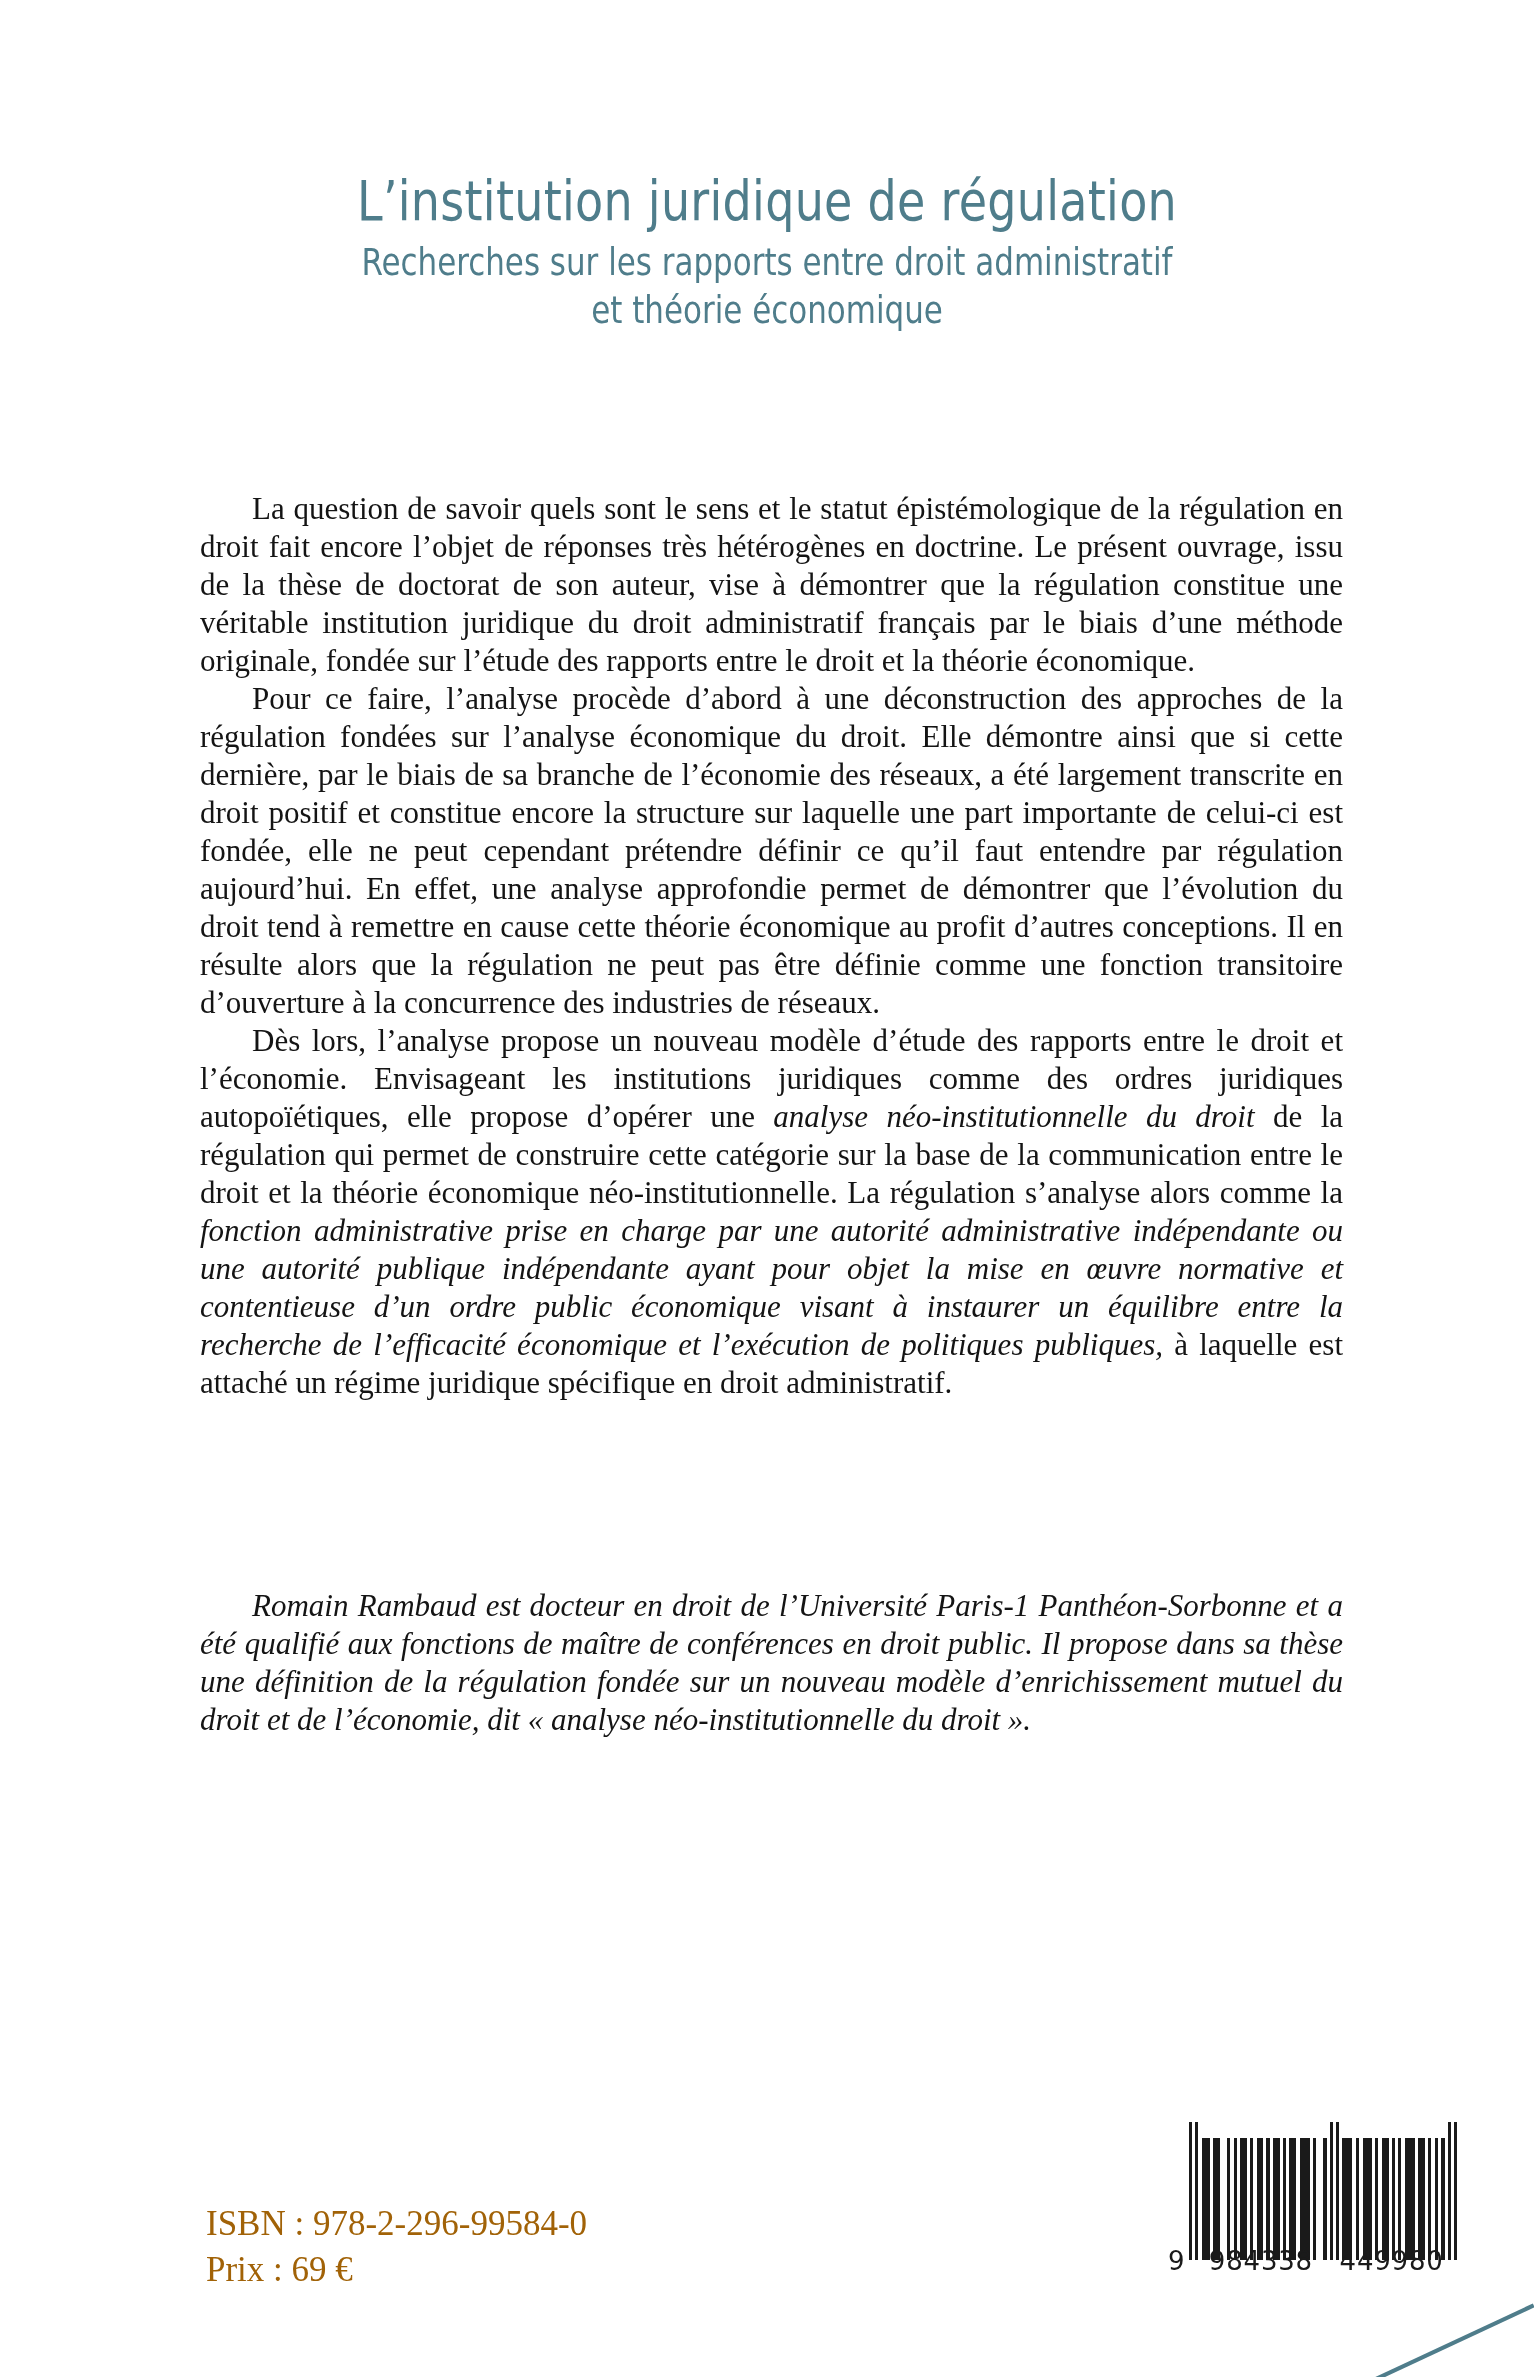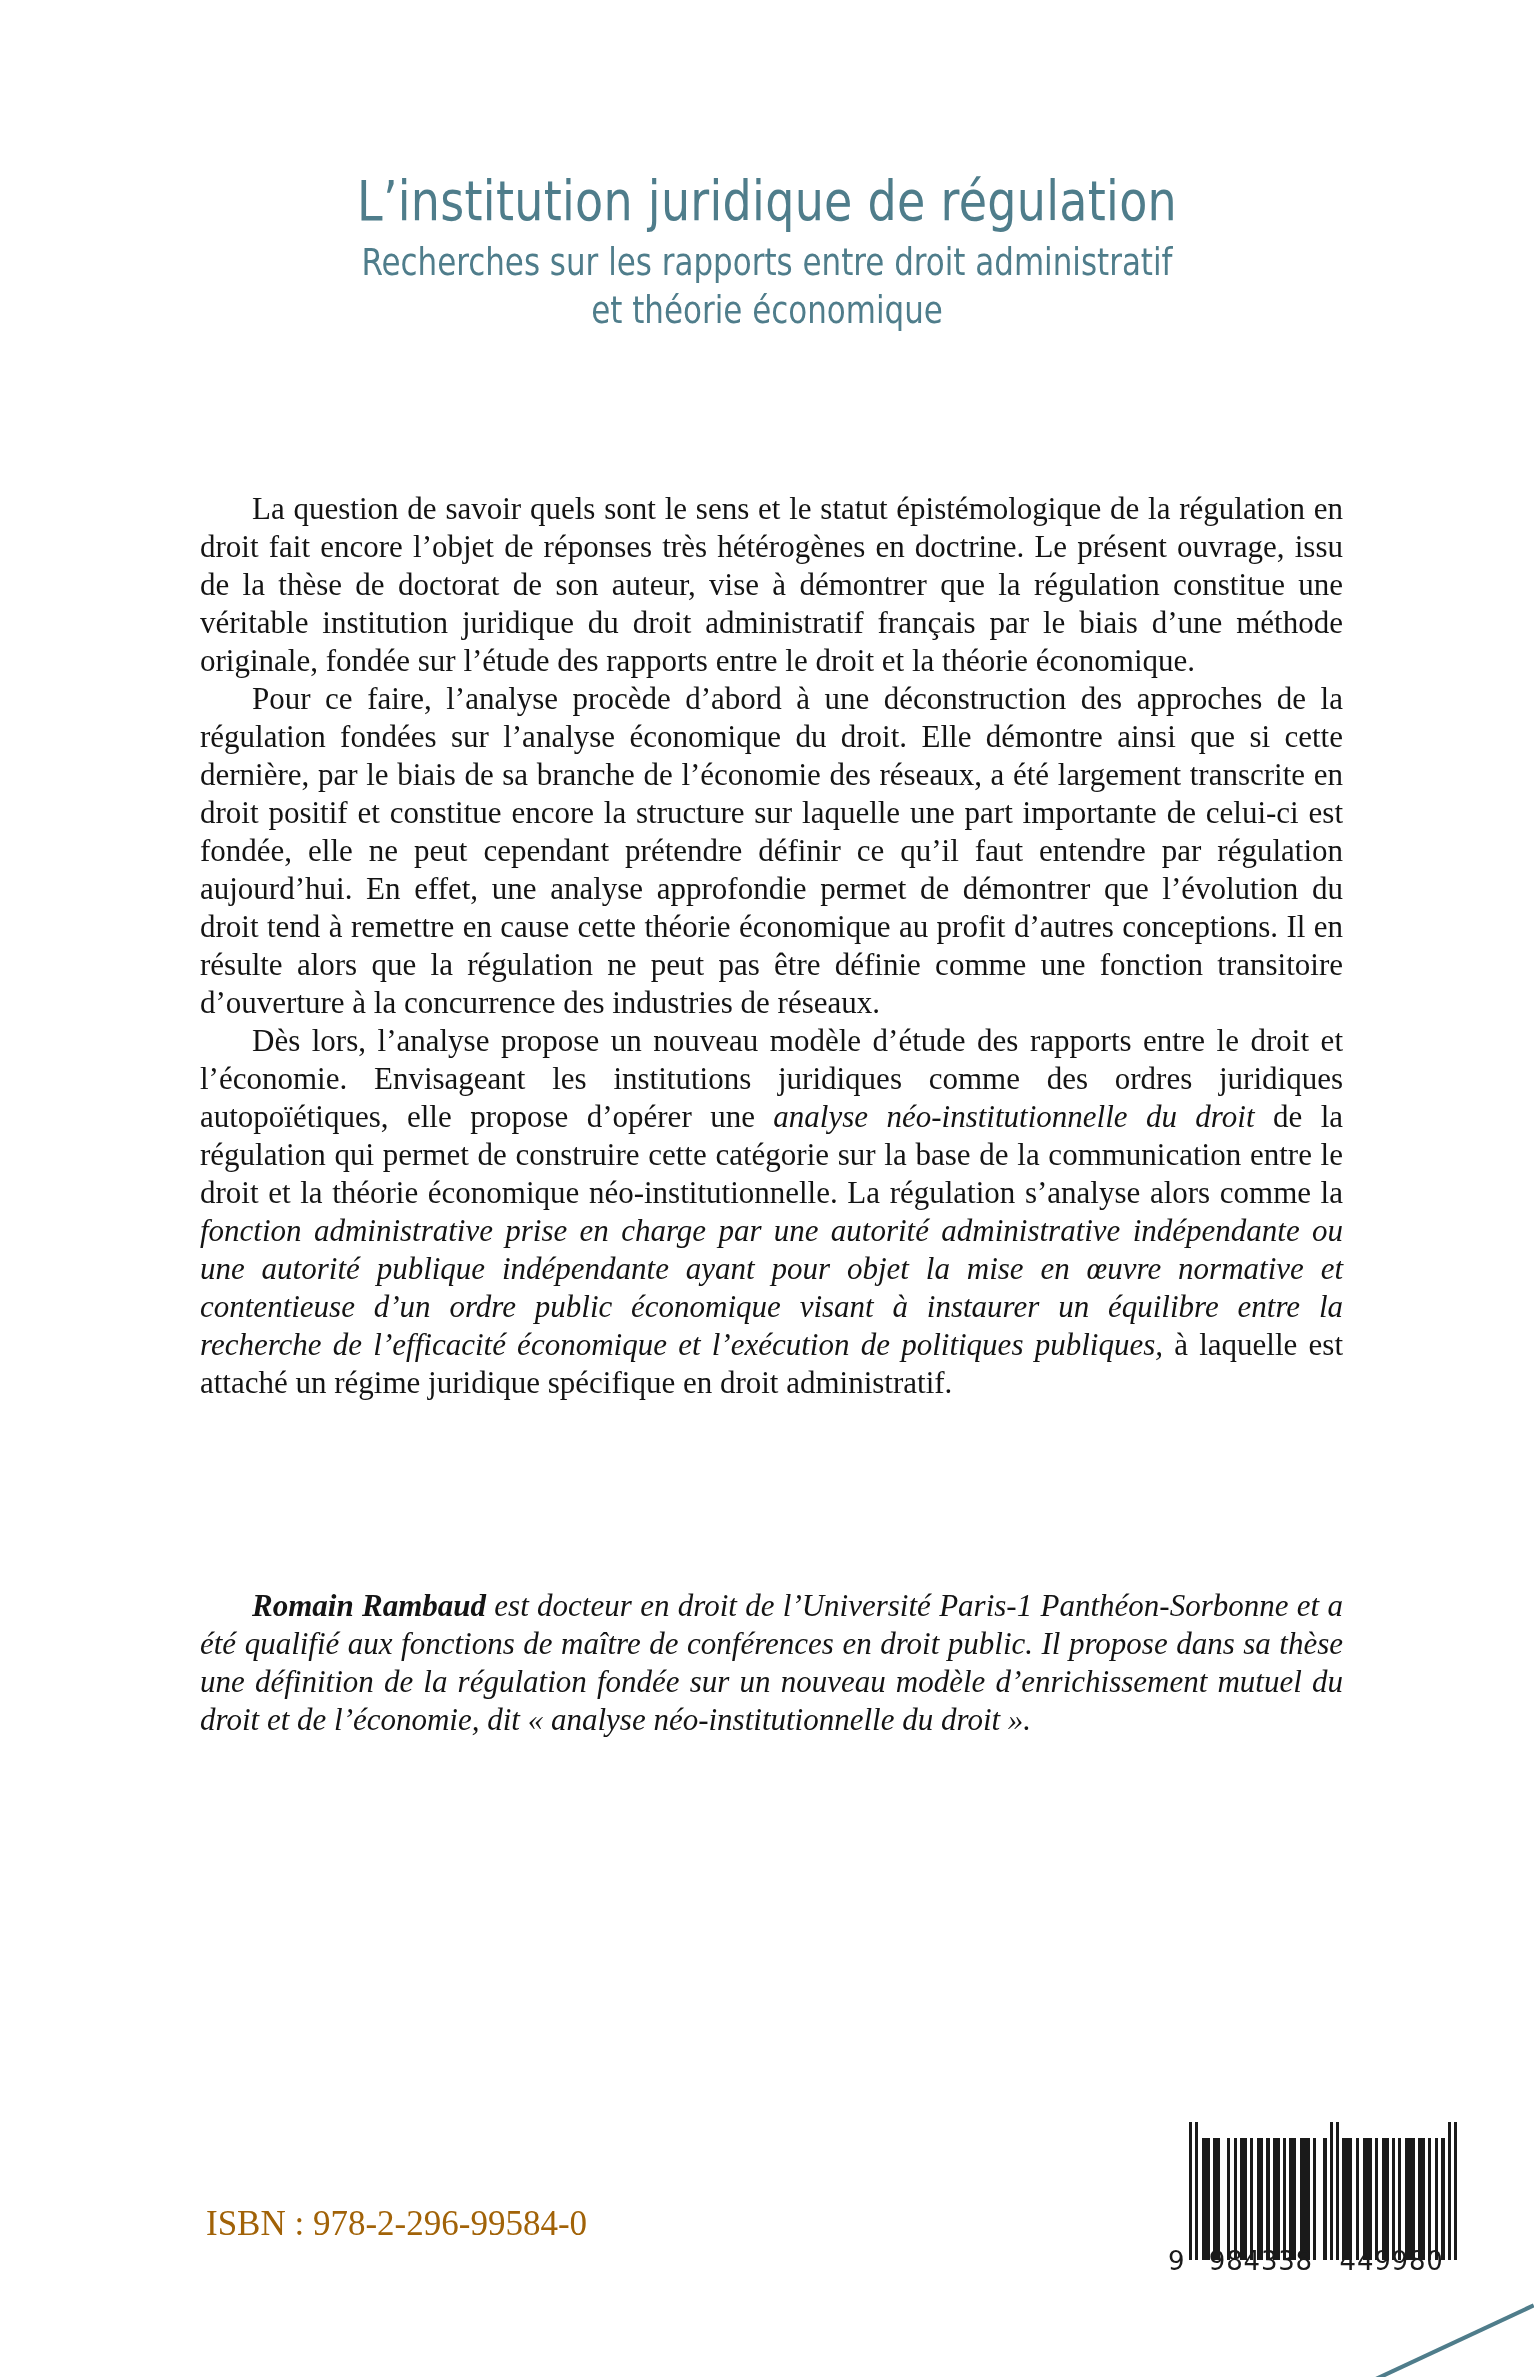--- a/index.html
+++ b/index.html
@@ -81,21 +81,21 @@
     line-height: 38px;
     font-style: italic;
     text-align: justify;
     color: #141414;
   }
   .author-note p {
     margin: 0;
     text-indent: 52px;
   }
   .author-note .author-name {
-    font-weight: bold;
+    font-weight: normal;
     font-style: italic;
   }
 
   
   .footer-info {
     position: absolute;
     left: 206px;
     top: 2164px;
     font-size: 35px;
     line-height: 46px;
@@ -169,20 +169,21 @@
     <p>Pour ce faire, l’analyse procède d’abord à une déconstruction des approches de la régulation fondées sur l’analyse économique du droit. Elle démontre ainsi que si cette dernière, par le biais de sa branche de l’économie des réseaux, a été largement transcrite en droit positif et constitue encore la structure sur laquelle une part importante de celui-ci est fondée, elle ne peut cependant prétendre définir ce qu’il faut entendre par régulation aujourd’hui. En effet, une analyse approfondie permet de démontrer que l’évolution du droit tend à remettre en cause cette théorie économique au profit d’autres conceptions. Il en résulte alors que la régulation ne peut pas être définie comme une fonction transitoire d’ouverture à la concurrence des industries de réseaux.</p>
     <p><span>Dès lors, l’analyse propose un nouveau modèle d’étude des rapports entre le droit et l’économie. Envisageant les institutions juridiques comme des ordres juridiques autopoïétiques, elle propose d’opérer une </span><em>analyse néo-institutionnelle du droit</em><span> de la régulation qui permet de construire cette catégorie sur la base de la communication entre le droit et la théorie économique néo-institutionnelle. La régulation s’analyse alors comme la </span><em>fonction administrative prise en charge par une autorité administrative indépendante ou une autorité publique indépendante ayant pour objet la mise en œuvre normative et contentieuse d’un ordre public économique visant à instaurer un équilibre entre la recherche de l’efficacité économique et l’exécution de politiques publiques,</em><span> à laquelle est attaché un régime juridique spécifique en droit administratif.</span></p>
   </div>
 
   <div class="author-note">
     <p><span class="author-name">Romain Rambaud</span><span> est docteur en droit de l’Université Paris-1 Panthéon-Sorbonne et a été qualifié aux fonctions de maître de conférences en droit public. Il propose dans sa thèse une définition de la régulation fondée sur un nouveau modèle d’enrichissement mutuel du droit et de l’économie, dit « analyse néo-institutionnelle du droit ».</span></p>
   </div>
 
   <div class="footer-info">
     <div>ISBN : 978-2-296-99584-0</div>
+    <div>Prix : 69 €</div>
   </div>
 
   <div class="barcode-wrap">
     <div class="barcode-bars">
       <i class="gap" style="width:23.5px"></i>
       <i class="guard" style="width:3.4px"></i>
       <i class="gap" style="width:3.4px"></i>
       <i class="guard" style="width:3.4px"></i>
       <i class="gap" style="width:4.2px"></i>
       <i style="width:10px"></i>

